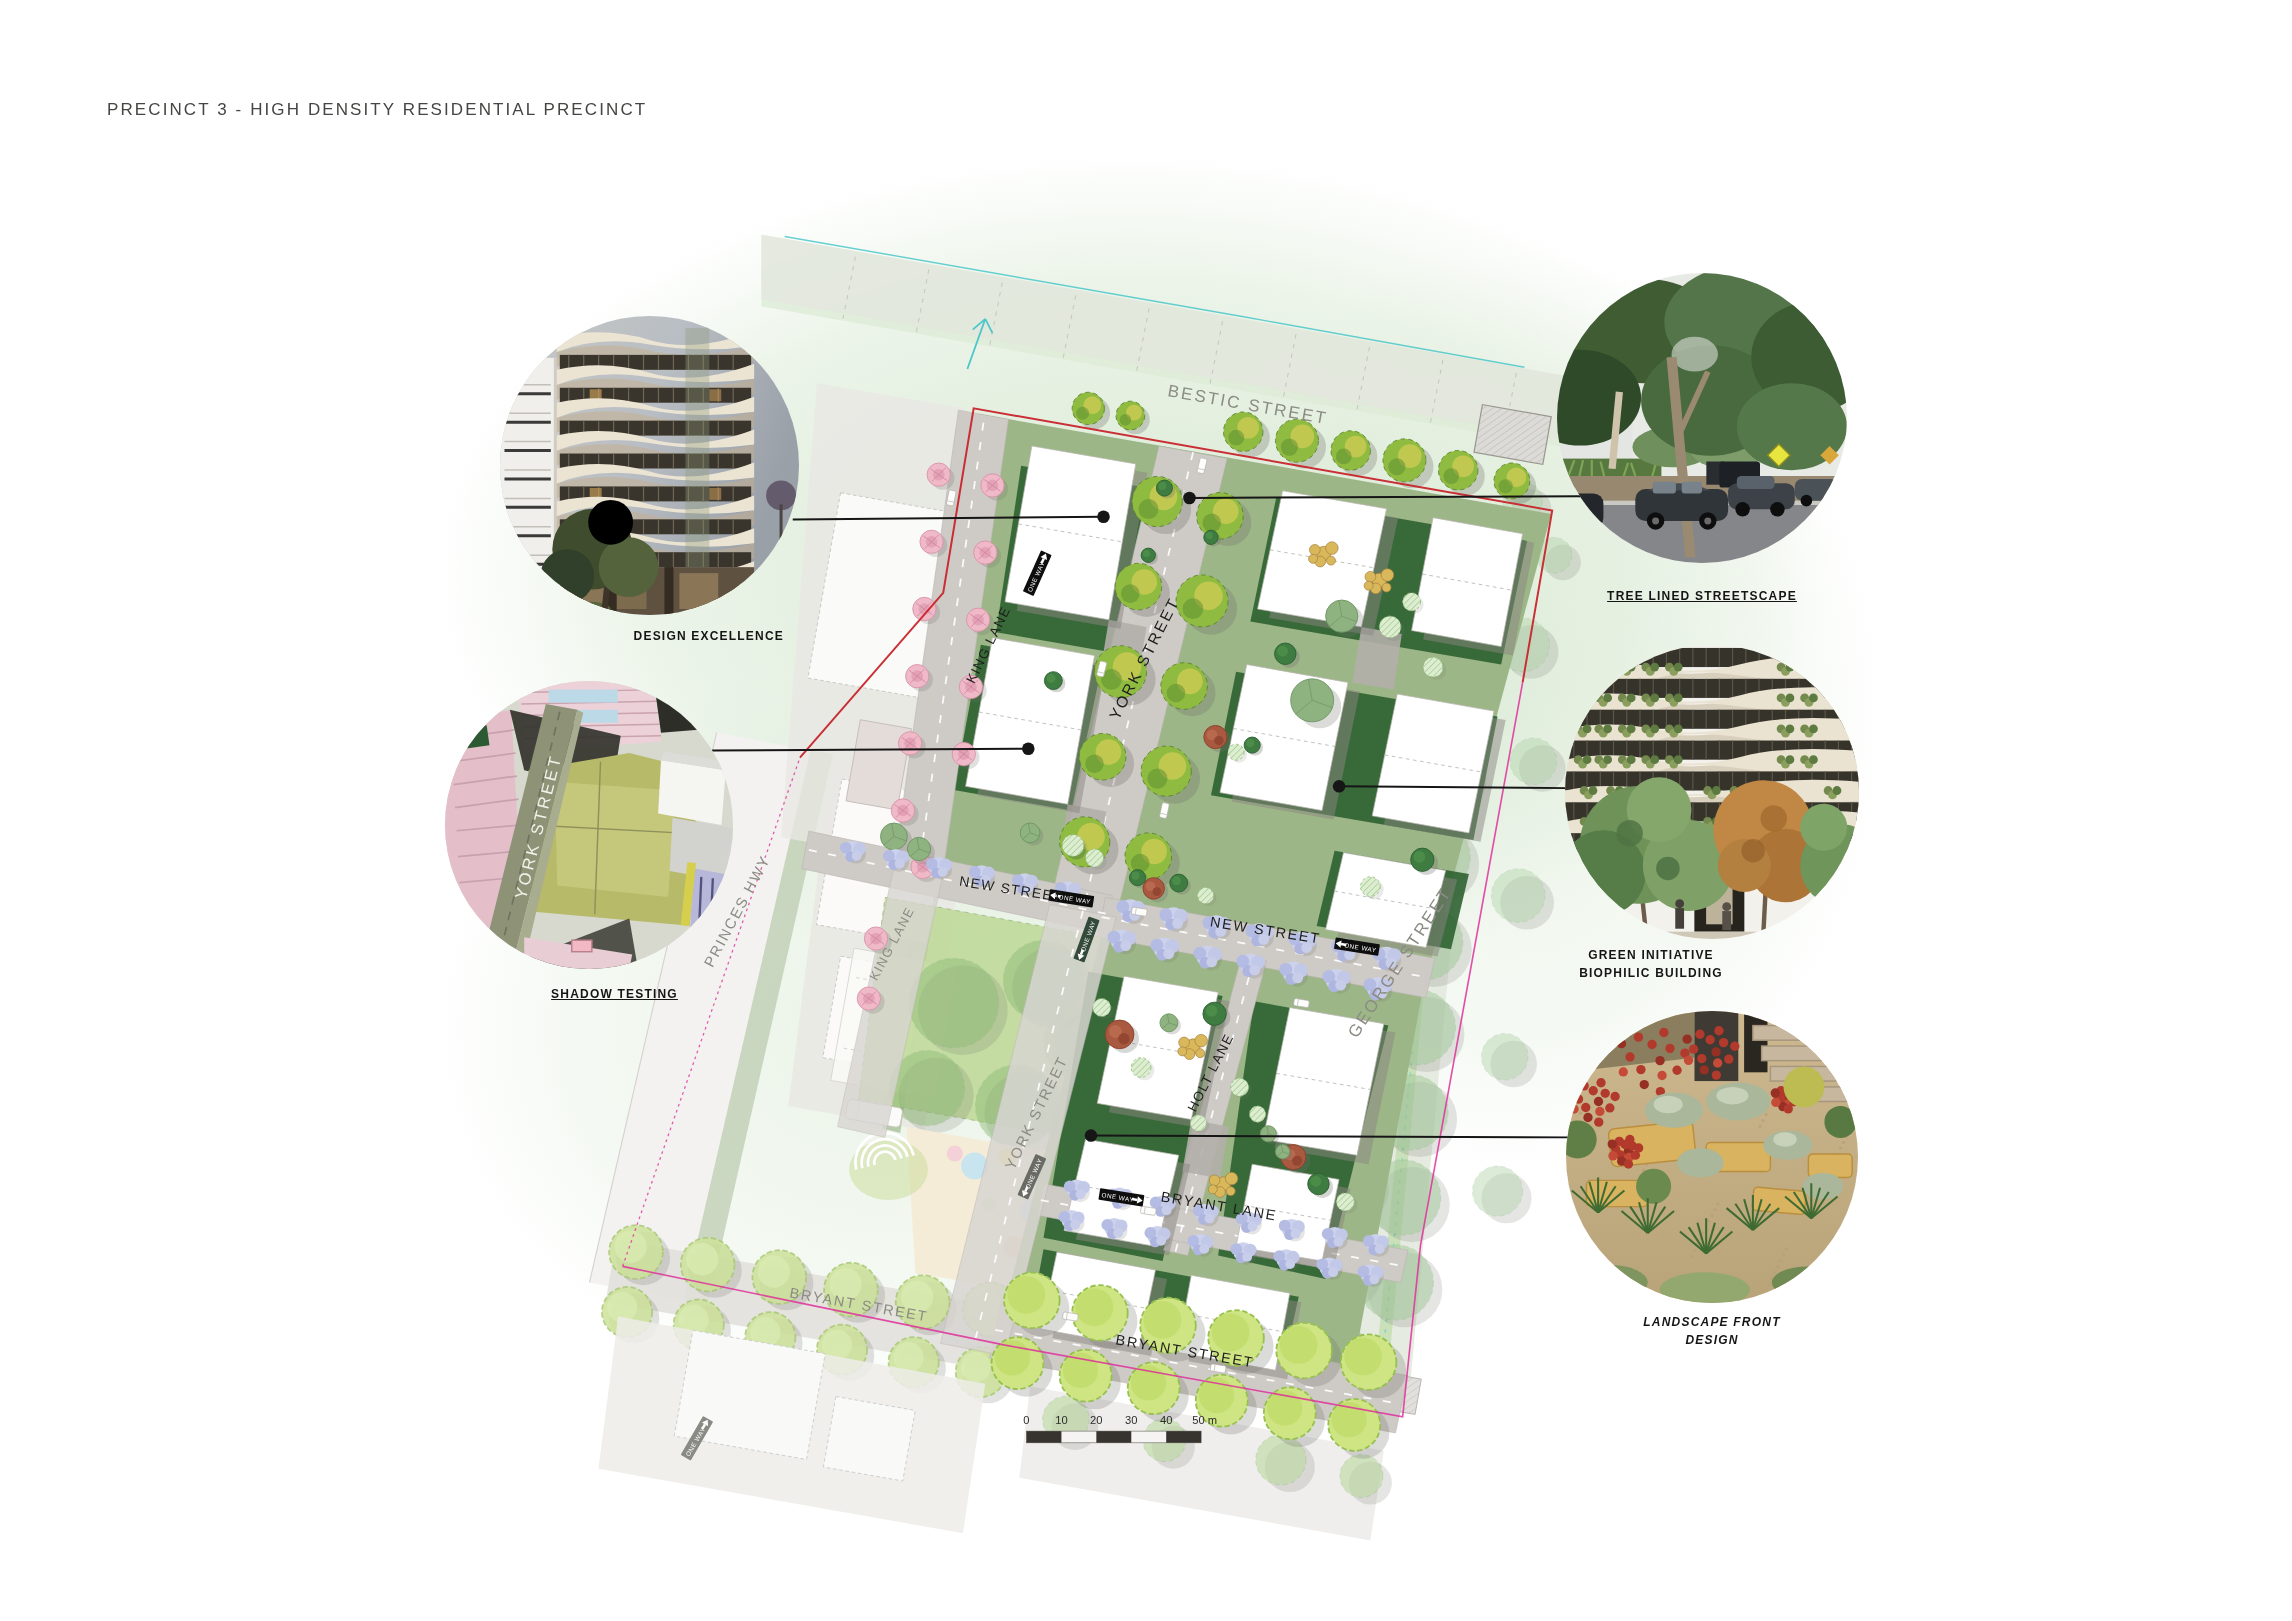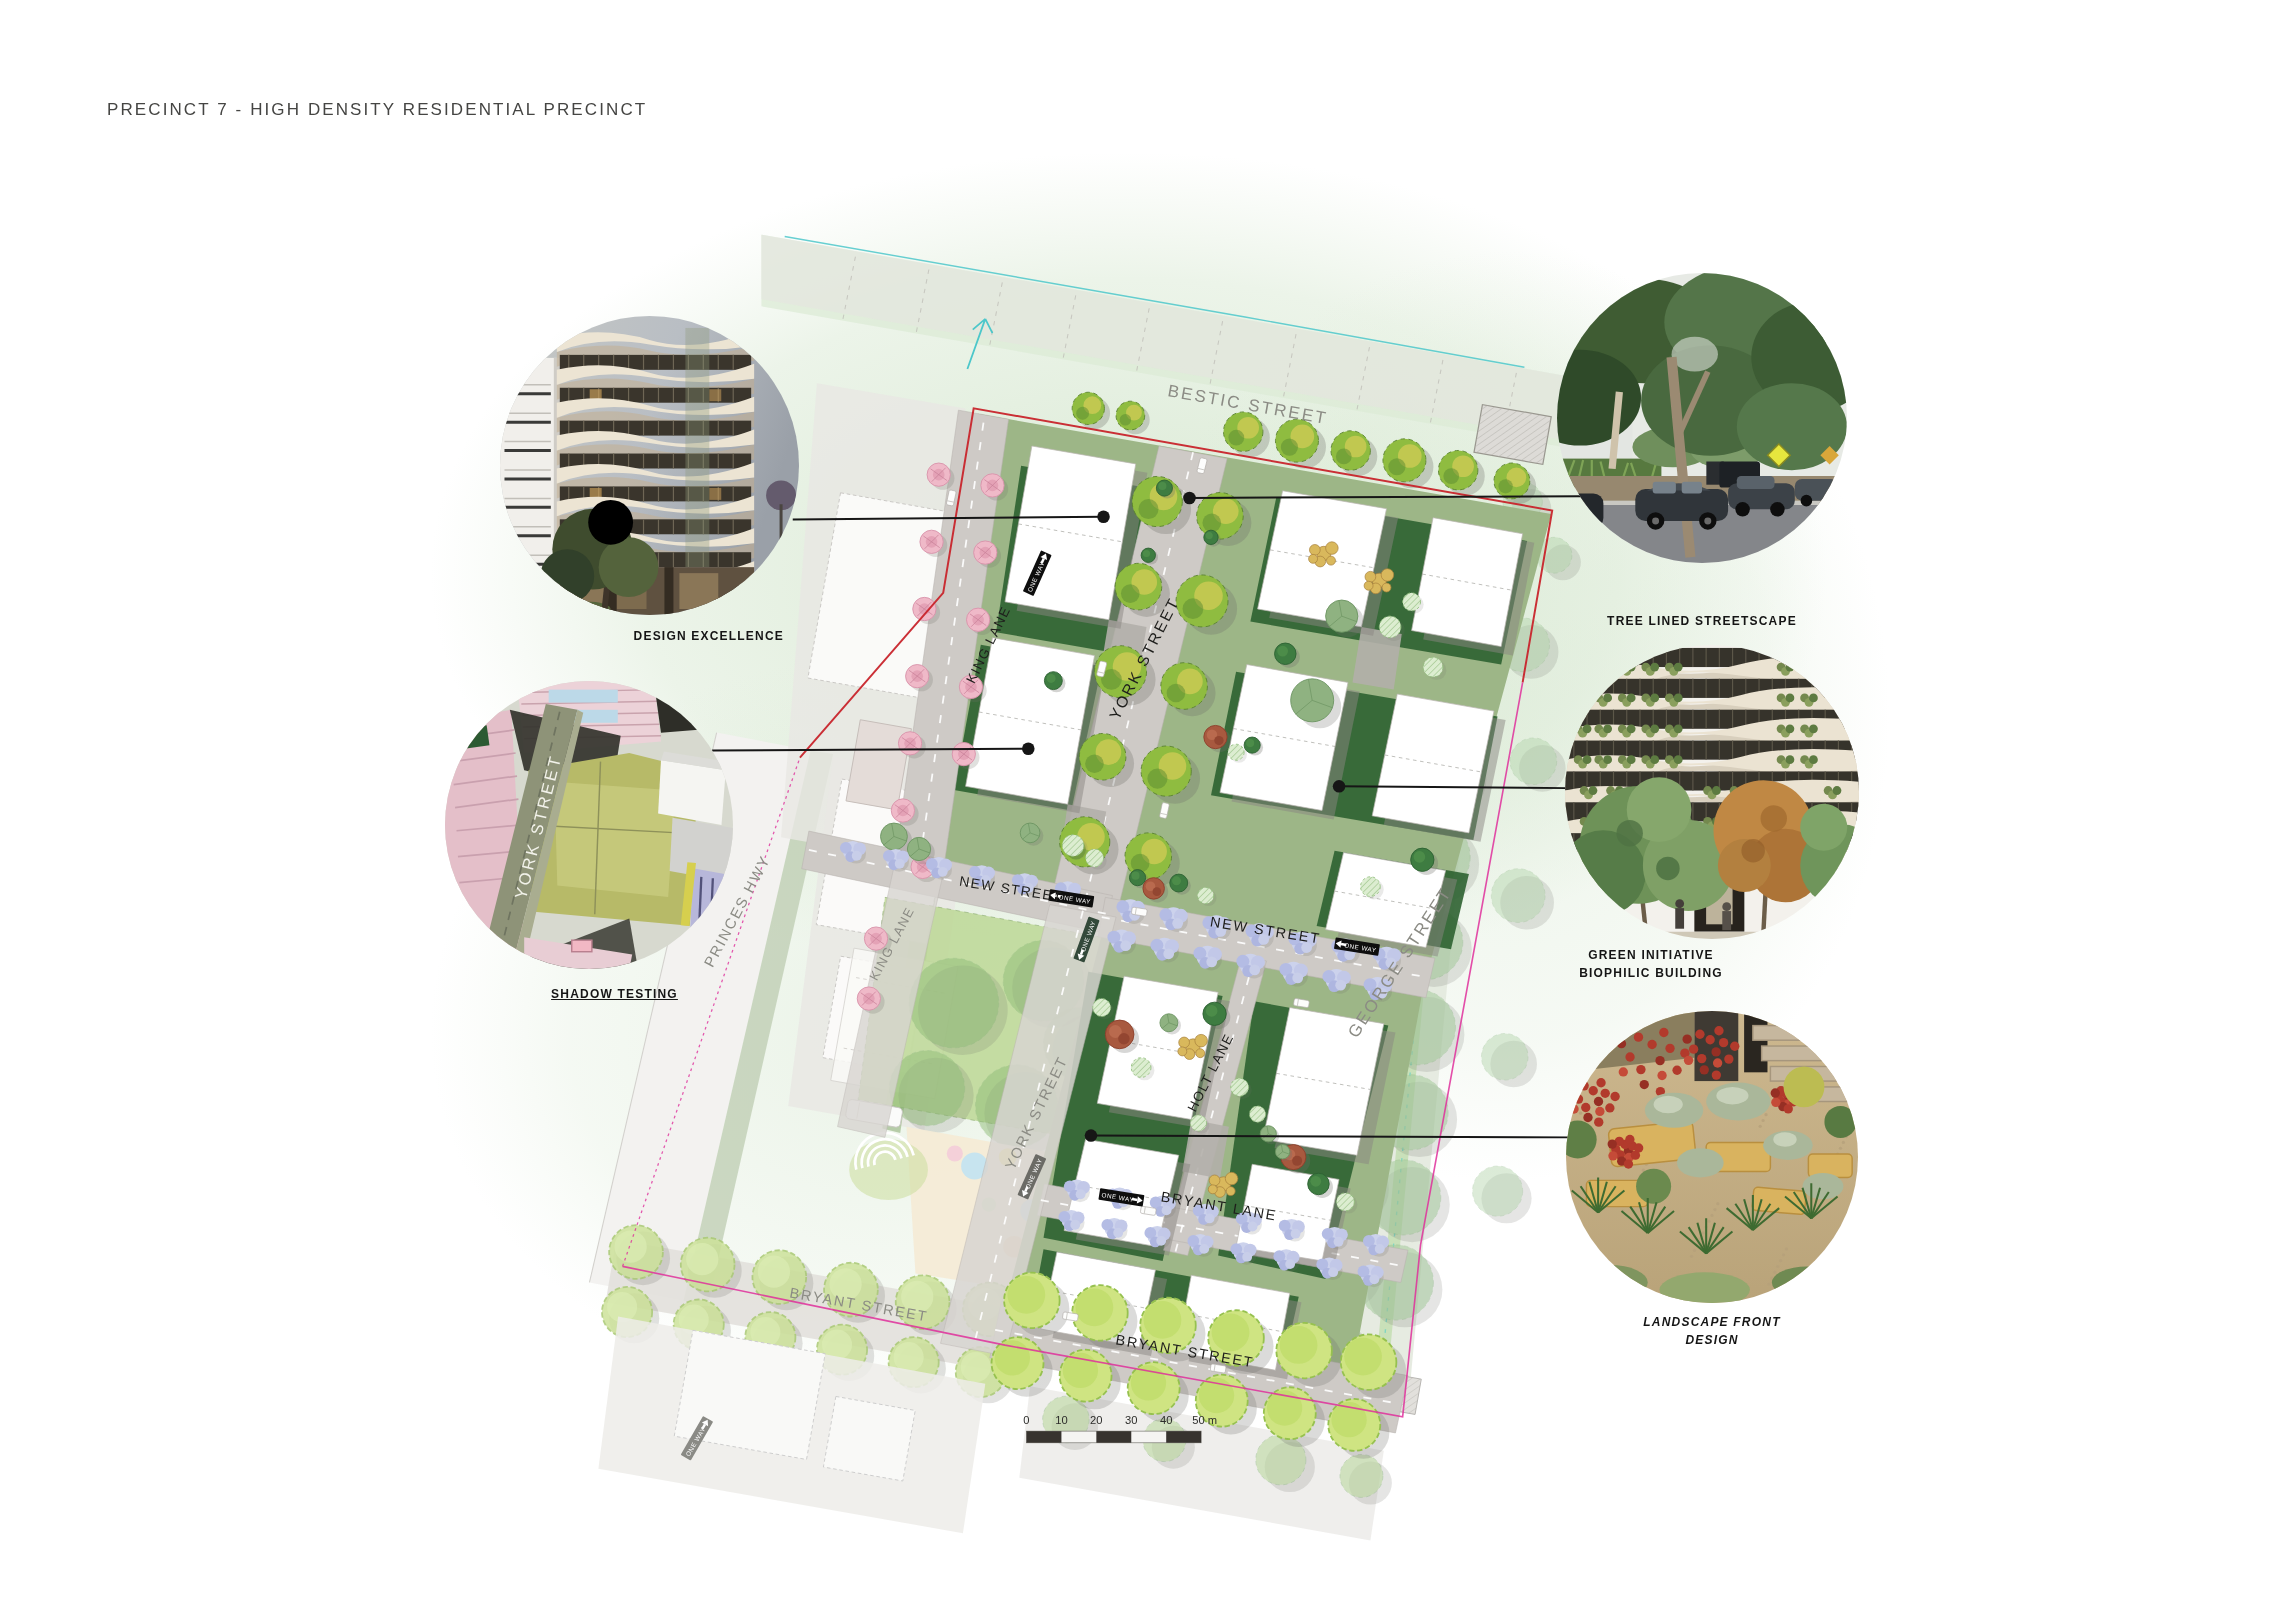--- a/index.html
+++ b/index.html
@@ -15,21 +15,21 @@
   .photo{position:absolute;border-radius:50%;overflow:hidden;}
   .photo svg{display:block;width:100%;height:100%;}
   .cap{position:absolute;text-align:center;font-weight:bold;font-size:12px;
        letter-spacing:1.2px;color:#151515;line-height:18px;}
 </style>
 </head>
 <body>
 
 <div class="canvas">
 
-  <div class="page-title">PRECINCT 7 - HIGH DENSITY RESIDENTIAL PRECINCT</div>
+  <div class="page-title">PRECINCT 3 - HIGH DENSITY RESIDENTIAL PRECINCT</div>
 
   <svg id="mapsvg" width="2293" height="1621" viewBox="0 0 2560 1810">
     <defs>
       <radialGradient id="gwash">
           <stop offset="0" stop-color="#d7e8d1" stop-opacity="0.95"></stop>
           <stop offset="0.7" stop-color="#d9e9d3" stop-opacity="0.5"></stop>
           <stop offset="1" stop-color="#dcebd6" stop-opacity="0"></stop>
         </radialGradient>
       <pattern id="hatchp" width="5" height="5" patternUnits="userSpaceOnUse" patternTransform="rotate(45)">
           <line x1="0" y1="0" x2="0" y2="5" stroke="#7fb069" stroke-width="1.2"></line>
@@ -1805,21 +1805,21 @@
         </g>
       <ellipse cx="30" cy="186" rx="26" ry="12" fill="#7f955f"></ellipse>
         <ellipse cx="95" cy="191" rx="31" ry="12" fill="#93a86e"></ellipse>
         <ellipse cx="165" cy="186" rx="24" ry="11" fill="#6f8a52"></ellipse>
     </svg>
   </div>
 
   <div class="cap" id="cap-design" style="left:515px;top:627px;width:269px;text-align:right;">
     <span>DESIGN EXCELLENCE</span>
   </div>
-  <div class="cap" id="cap-tree" style="left:1565px;top:612px;width:274px;">
+  <div class="cap" id="cap-tree" style="left:1565px;top:587px;width:274px;text-decoration:underline;">
     <span>TREE LINED STREETSCAPE</span>
   </div>
   <div class="cap" id="cap-shadow" style="left:480px;top:985px;width:269px;text-decoration:underline;">
     <span>SHADOW TESTING</span>
   </div>
   <div class="cap" id="cap-green" style="left:1514px;top:946px;width:274px;">
     <div>GREEN INITIATIVE</div>
     <div>BIOPHILIC BUILDING</div>
   </div>
   <div class="cap" id="cap-land" style="left:1575px;top:1313px;width:274px;font-style:italic;">

